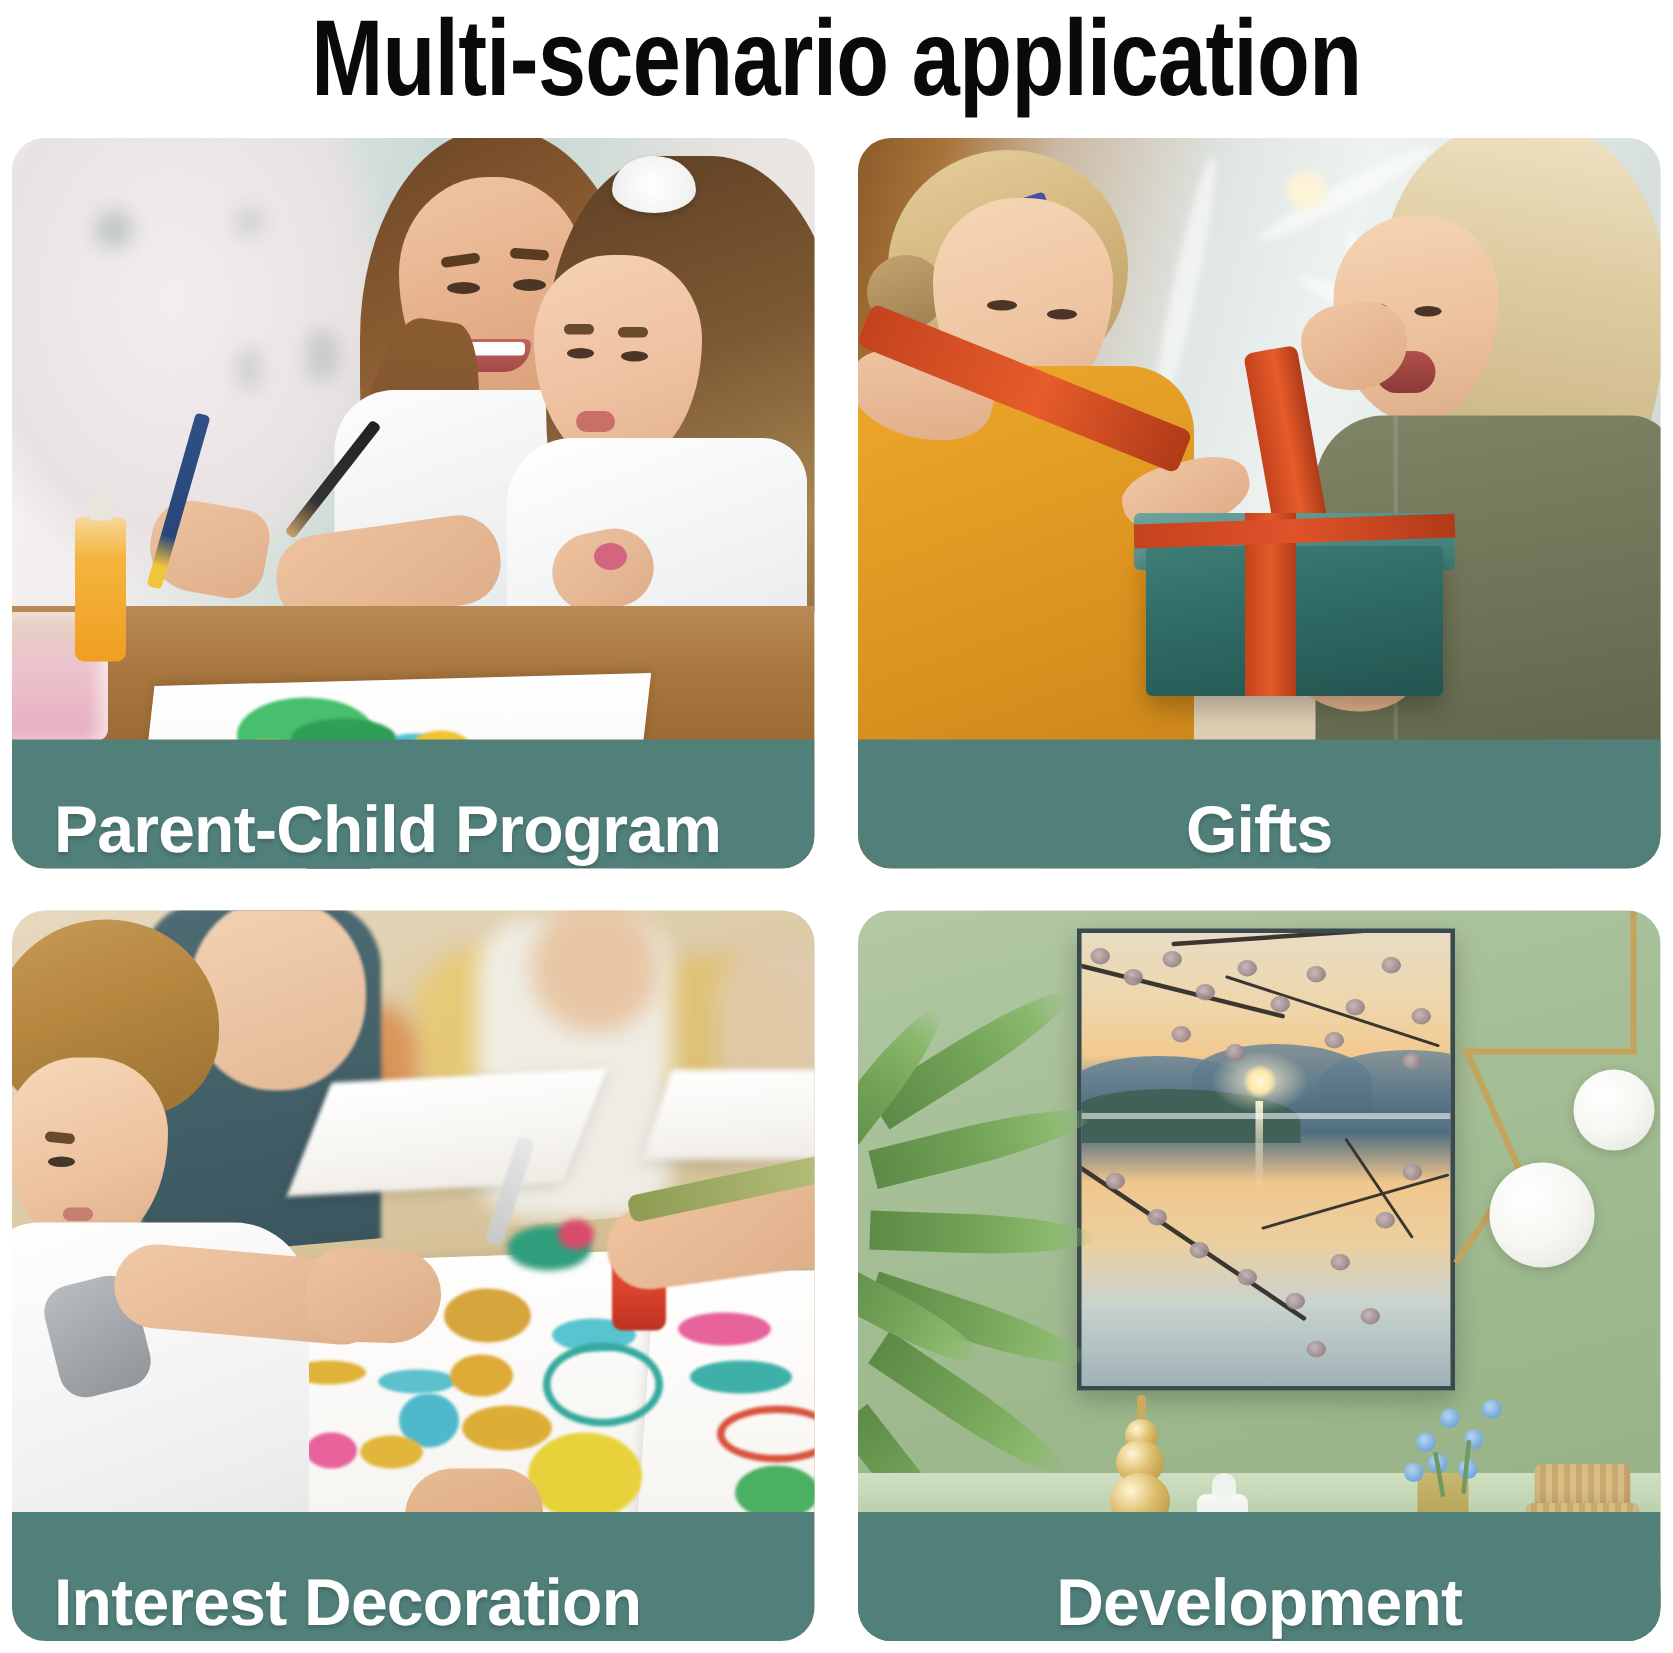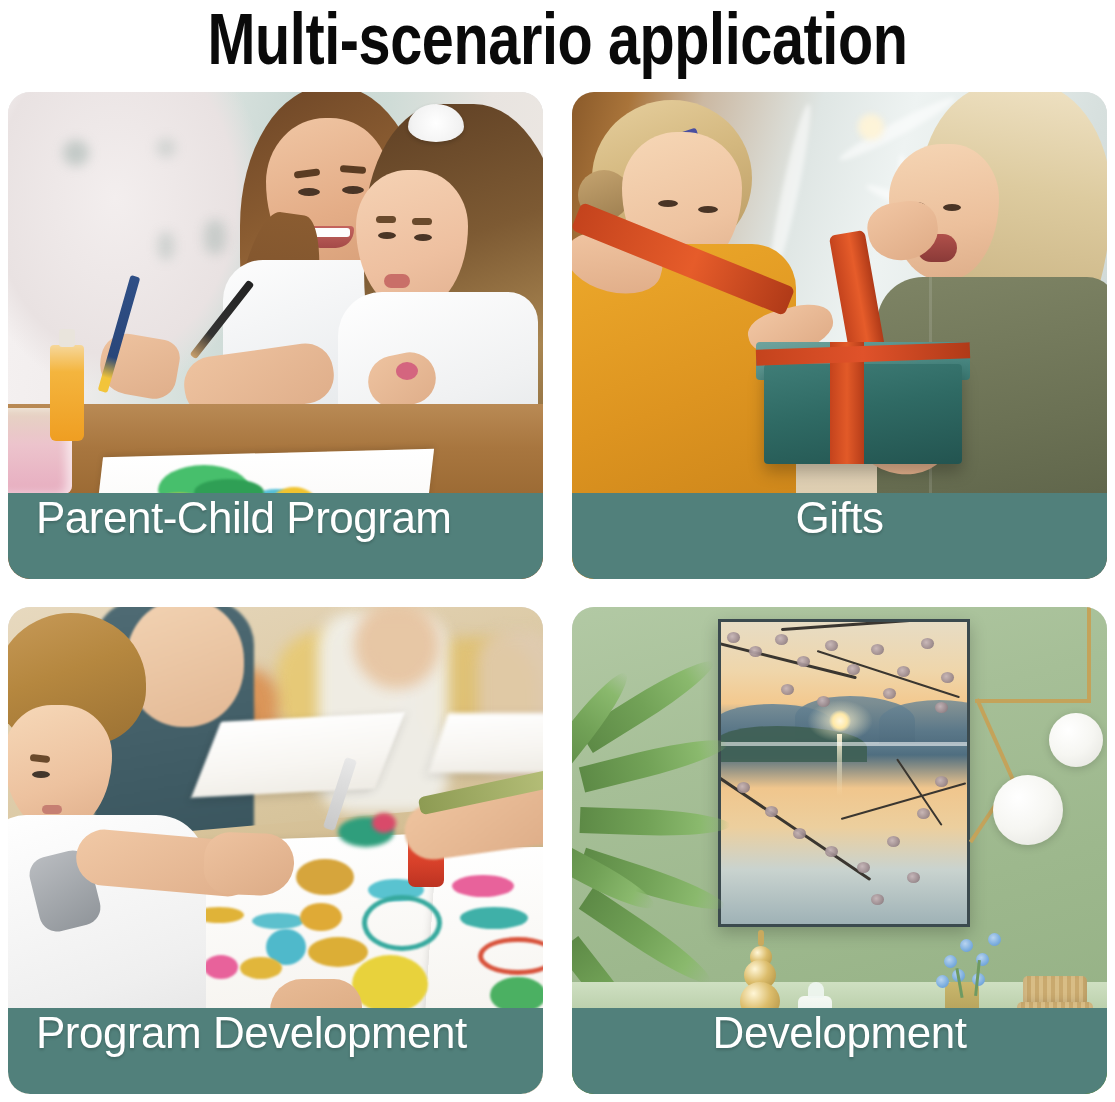--- a/index.html
+++ b/index.html
@@ -64,24 +64,24 @@
   
   .caption {
     position: absolute;
     left: 0;
     right: 0;
     bottom: 0;
     height: 86px;
     background: #51807b;
     color: #ffffff;
     font-family: "Liberation Sans", sans-serif;
-    font-weight: normal;
+    font-weight: bold;
     font-size: 44px;
     display: flex;
-    align-items: flex-start;
+    align-items: flex-end;
     letter-spacing: -0.5px;
     text-shadow: 0 2px 3px rgba(0,0,0,0.20);
     border-bottom-left-radius: 22px;
     border-bottom-right-radius: 22px;
   }
   .caption.left  { justify-content: flex-start; padding-left: 28px; }
   .caption.center{ justify-content: center; }
 
   
   .sh { position: absolute; }
@@ -586,21 +586,21 @@
 
       <div class="sh" style="left:68px;top:228px;width:180px;height:56px;background:linear-gradient(150deg,#f1c9a6,#dfae8a);border-radius:30px;transform:rotate(5deg);"></div>
       <div class="sh" style="left:196px;top:226px;width:90px;height:62px;background:linear-gradient(150deg,#eec3a0,#dcab86);border-radius:26px 30px 34px 26px;transform:rotate(2deg);"></div>
       <div class="sh" style="left:262px;top:372px;width:92px;height:96px;background:linear-gradient(160deg,#e8bb96,#d4a176);border-radius:32px 28px 20px 24px;"></div>
       <div class="sh" style="left:396px;top:188px;width:180px;height:56px;background:linear-gradient(150deg,#efc49f,#dcab86);border-radius:30px;transform:rotate(-8deg);filter:blur(.8px);"></div>
       <div class="sh" style="left:410px;top:176px;width:140px;height:18px;background:linear-gradient(90deg,#8d9b53,#b7c07a);border-radius:6px;transform:rotate(-12deg);"></div>
       <div class="sh" style="left:326px;top:150px;width:12px;height:74px;background:linear-gradient(180deg,#e8e8e8,#c8c8c8);border-radius:4px;transform:rotate(18deg);filter:blur(.6px);"></div>
     </div>
 
     <div class="caption left">
-      <span>Program Development</span>
+      <span>Interest Decoration</span>
     </div>
   </div>
 
   <div class="panel">
     <div class="photo">
       <div class="p4-wall"></div>
 
       <div class="p4-art">
         <div class="sh p4-mtn" style="left:-8px;top:82px;width:120px;height:40px;border-radius:50% 50% 0 0;opacity:.9;"></div>
         <div class="sh p4-mtn" style="left:74px;top:74px;width:120px;height:46px;border-radius:46% 54% 0 0;opacity:.85;"></div>

